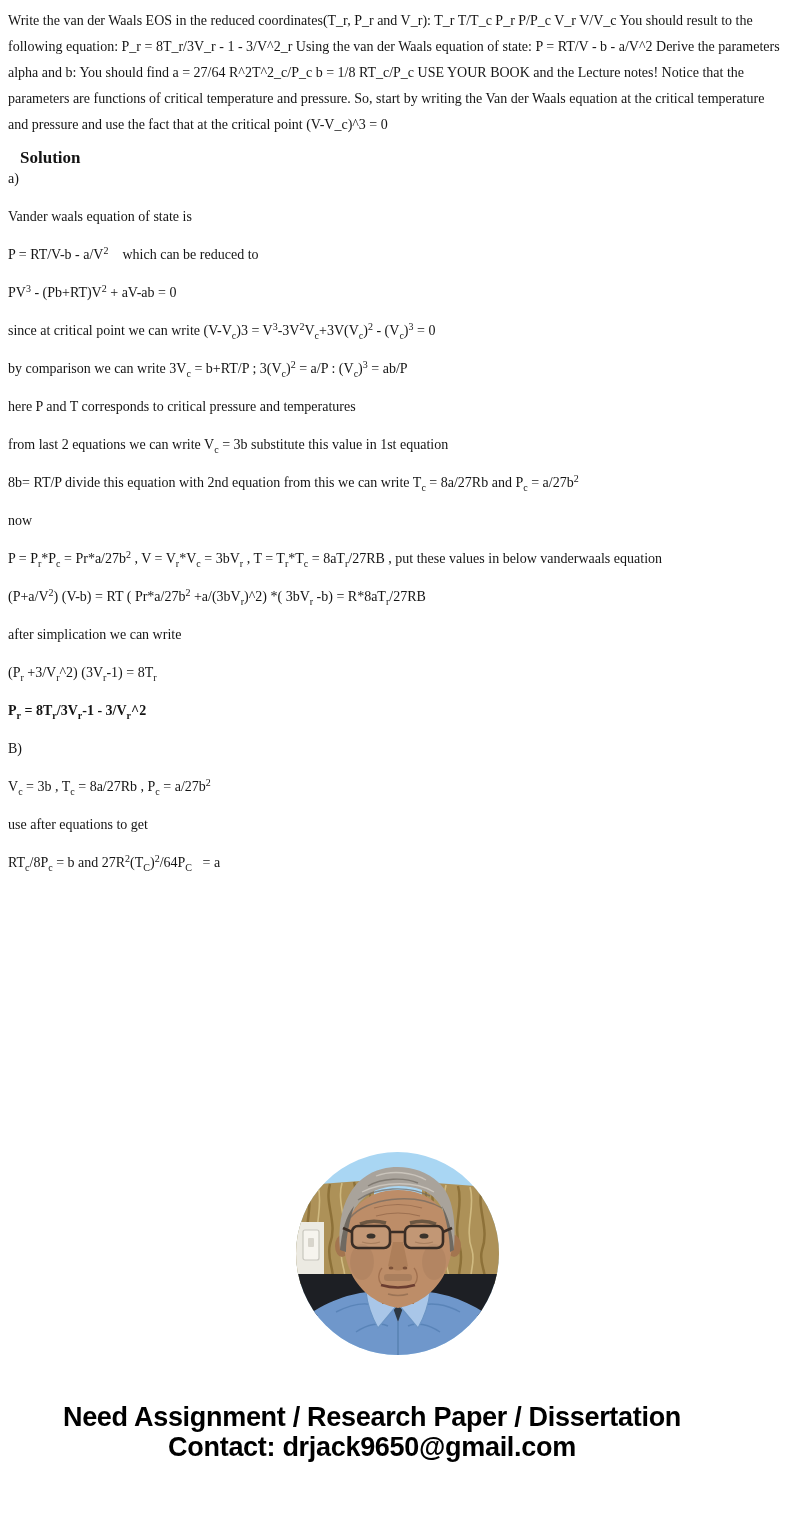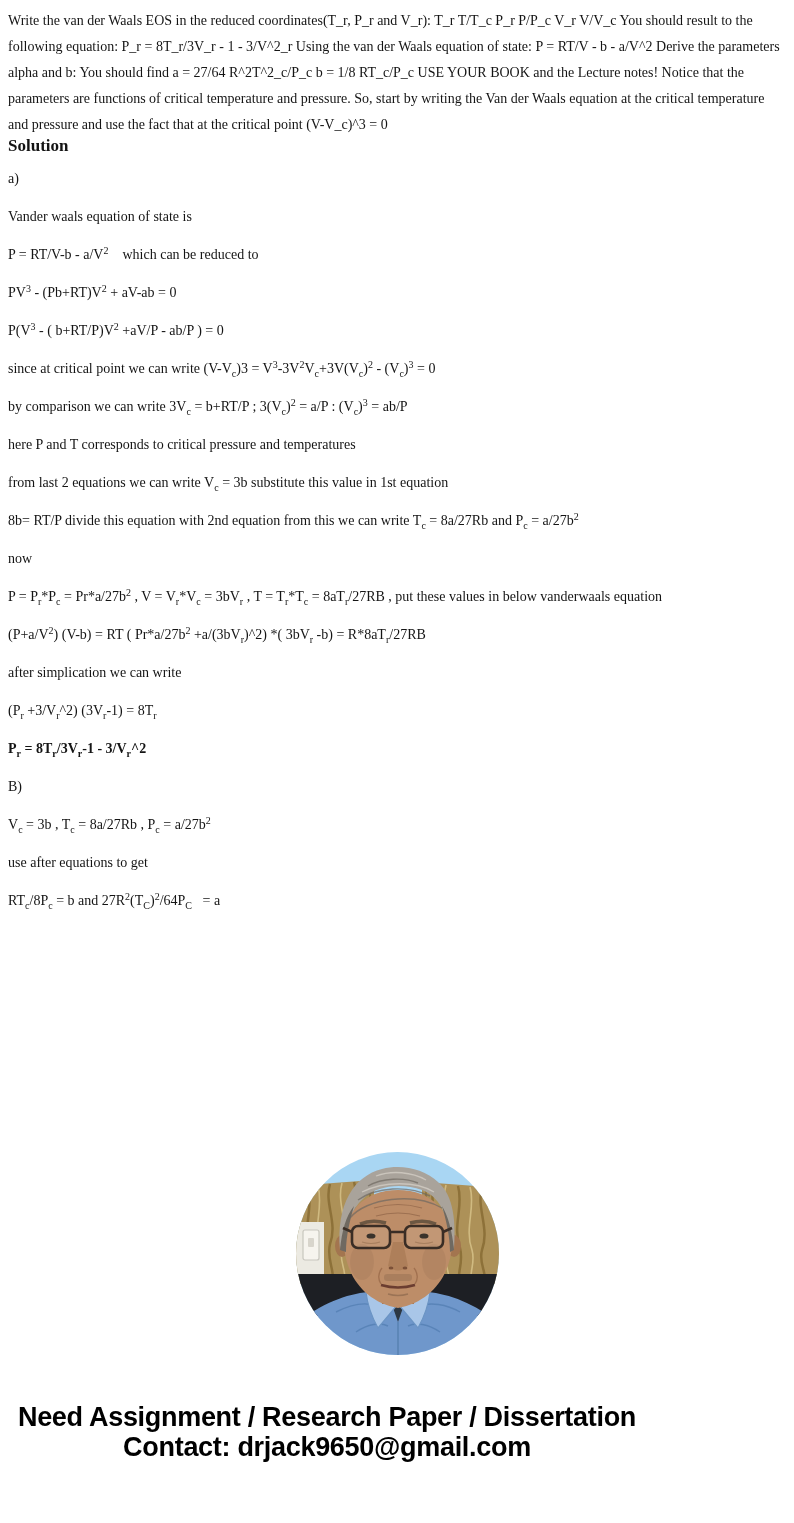--- a/index.html
+++ b/index.html
@@ -1,32 +1,32 @@
 <!DOCTYPE html>
 <html style="--c-sky: #a9d6f3; --c-curtain: #ad9158; --c-curtaindark: #83672f; --c-curtainlight: #d9c58c; --c-wall: #eceae2; --c-band: #1d1f24; --c-shirt: #6f97cb; --c-collar: #a9c6e8; --c-skin: #bd8d68; --c-skindark: #a3754f; --c-hair: #a9a39b; --c-hairdark: #6f6961; --c-frame: #3a2d25;"><head>
 <meta charset="utf-8">
 <style>
   html,body{margin:0;padding:0;}
   body{width:794px;height:1523px;background:#ffffff;position:relative;overflow:hidden;
        font-family:"Liberation Serif", serif;color:#141414;}
   .question{position:absolute;top:8px;left:8px;width:778px;margin:0;
             font-size:14px;line-height:26px;}
-  .heading{position:absolute;top:136px;left:8px;margin:0;
+  .heading{position:absolute;top:136px;left:8px;margin:12px;
            font-size:17px;font-weight:bold;}
   #solution-body{position:absolute;top:170px;left:8px;width:778px;}
   #solution-body p{margin:0 0 20px 0;font-size:14px;line-height:18px;white-space:nowrap;}
   #solution-body p.bold{font-weight:bold;}
   #solution-body sup{font-size:10px;position:relative;top:-5px;line-height:0;vertical-align:baseline;}
   #solution-body sub{font-size:10px;position:relative;top:4px;line-height:0;vertical-align:baseline;}
   .photo{position:absolute;top:1152px;left:296px;width:203px;height:203px;
          border-radius:50%;overflow:hidden;}
   .photo svg{display:block;}
   .footer{position:absolute;top:1402px;left:0;width:654px;text-align:center;
           font-family:"Liberation Sans", sans-serif;font-weight:700;
-          font-size:27px;line-height:30px;color:#000;letter-spacing:-0.3px;}
+          font-size:27px;line-height:30px;color:#000;letter-spacing:-0.3px;padding-left:45px;}
   
   .c-sky{fill:var(--c-sky);}
   .c-curtain{fill:var(--c-curtain);}
   .c-wall{fill:var(--c-wall);}
   .c-band{fill:var(--c-band);}
   .c-shirt{fill:var(--c-shirt);}
   .c-collar{fill:var(--c-collar);}
   .c-skin{fill:var(--c-skin);}
   .c-skindark{fill:var(--c-skindark);}
   .c-hair{fill:var(--c-hair);}
@@ -36,21 +36,20 @@
 
 <p class="question">Write the van der Waals EOS in the reduced coordinates(T_r, P_r and V_r): T_r T/T_c P_r P/P_c V_r V/V_c You should result to the following equation: P_r = 8T_r/3V_r - 1 - 3/V^2_r Using the van der Waals equation of state: P = RT/V - b - a/V^2 Derive the parameters alpha and b: You should find a = 27/64 R^2T^2_c/P_c b = 1/8 RT_c/P_c USE YOUR BOOK and the Lecture notes! Notice that the parameters are functions of critical temperature and pressure. So, start by writing the Van der Waals equation at the critical temperature and pressure and use the fact that at the critical point (V-V_c)^3 = 0</p>
 
 <h2 class="heading">Solution</h2>
 
 <div id="solution-body">
     <p>a)</p>
     <p>Vander waals equation of state is</p>
     <p>P = RT/V-b - a/V<sup>2</sup>&nbsp;&nbsp;&nbsp; which can be reduced to</p>
     <p>PV<sup>3</sup> - (Pb+RT)V<sup>2</sup> + aV-ab = 0</p>
-    <p>P(V<sup>3</sup> - ( b+RT/P)V<sup>2</sup> +aV/P - ab/P ) = 0</p>
     <p>since at critical point we can write (V-V<sub>c</sub>)3 = V<sup>3</sup>-3V<sup>2</sup>V<sub>c</sub>+3V(V<sub>c</sub>)<sup>2</sup> - (V<sub>c</sub>)<sup>3</sup> = 0</p>
     <p>by comparison we can write 3V<sub>c</sub> = b+RT/P ; 3(V<sub>c</sub>)<sup>2</sup> = a/P : (V<sub>c</sub>)<sup>3</sup> = ab/P</p>
     <p>here P and T corresponds to critical pressure and temperatures</p>
     <p>from last 2 equations we can write V<sub>c</sub> = 3b substitute this value in 1st equation</p>
     <p>8b= RT/P divide this equation with 2nd equation from this we can write T<sub>c</sub> = 8a/27Rb and P<sub>c</sub> = a/27b<sup>2</sup></p>
     <p>now</p>
     <p>P = P<sub>r</sub>*P<sub>c</sub> = Pr*a/27b<sup>2</sup> , V = V<sub>r</sub>*V<sub>c</sub> = 3bV<sub>r</sub> , T = T<sub>r</sub>*T<sub>c</sub> = 8aT<sub>r</sub>/27RB , put these values in below vanderwaals equation</p>
     <p>(P+a/V<sup>2</sup>) (V-b) = RT ( Pr*a/27b<sup>2</sup> +a/(3bV<sub>r</sub>)^2) *( 3bV<sub>r</sub> -b) = R*8aT<sub>r</sub>/27RB</p>
     <p>after simplication we can write</p>
     <p>(P<sub>r</sub> +3/V<sub>r</sub>^2) (3V<sub>r</sub>-1) = 8T<sub>r</sub></p>

